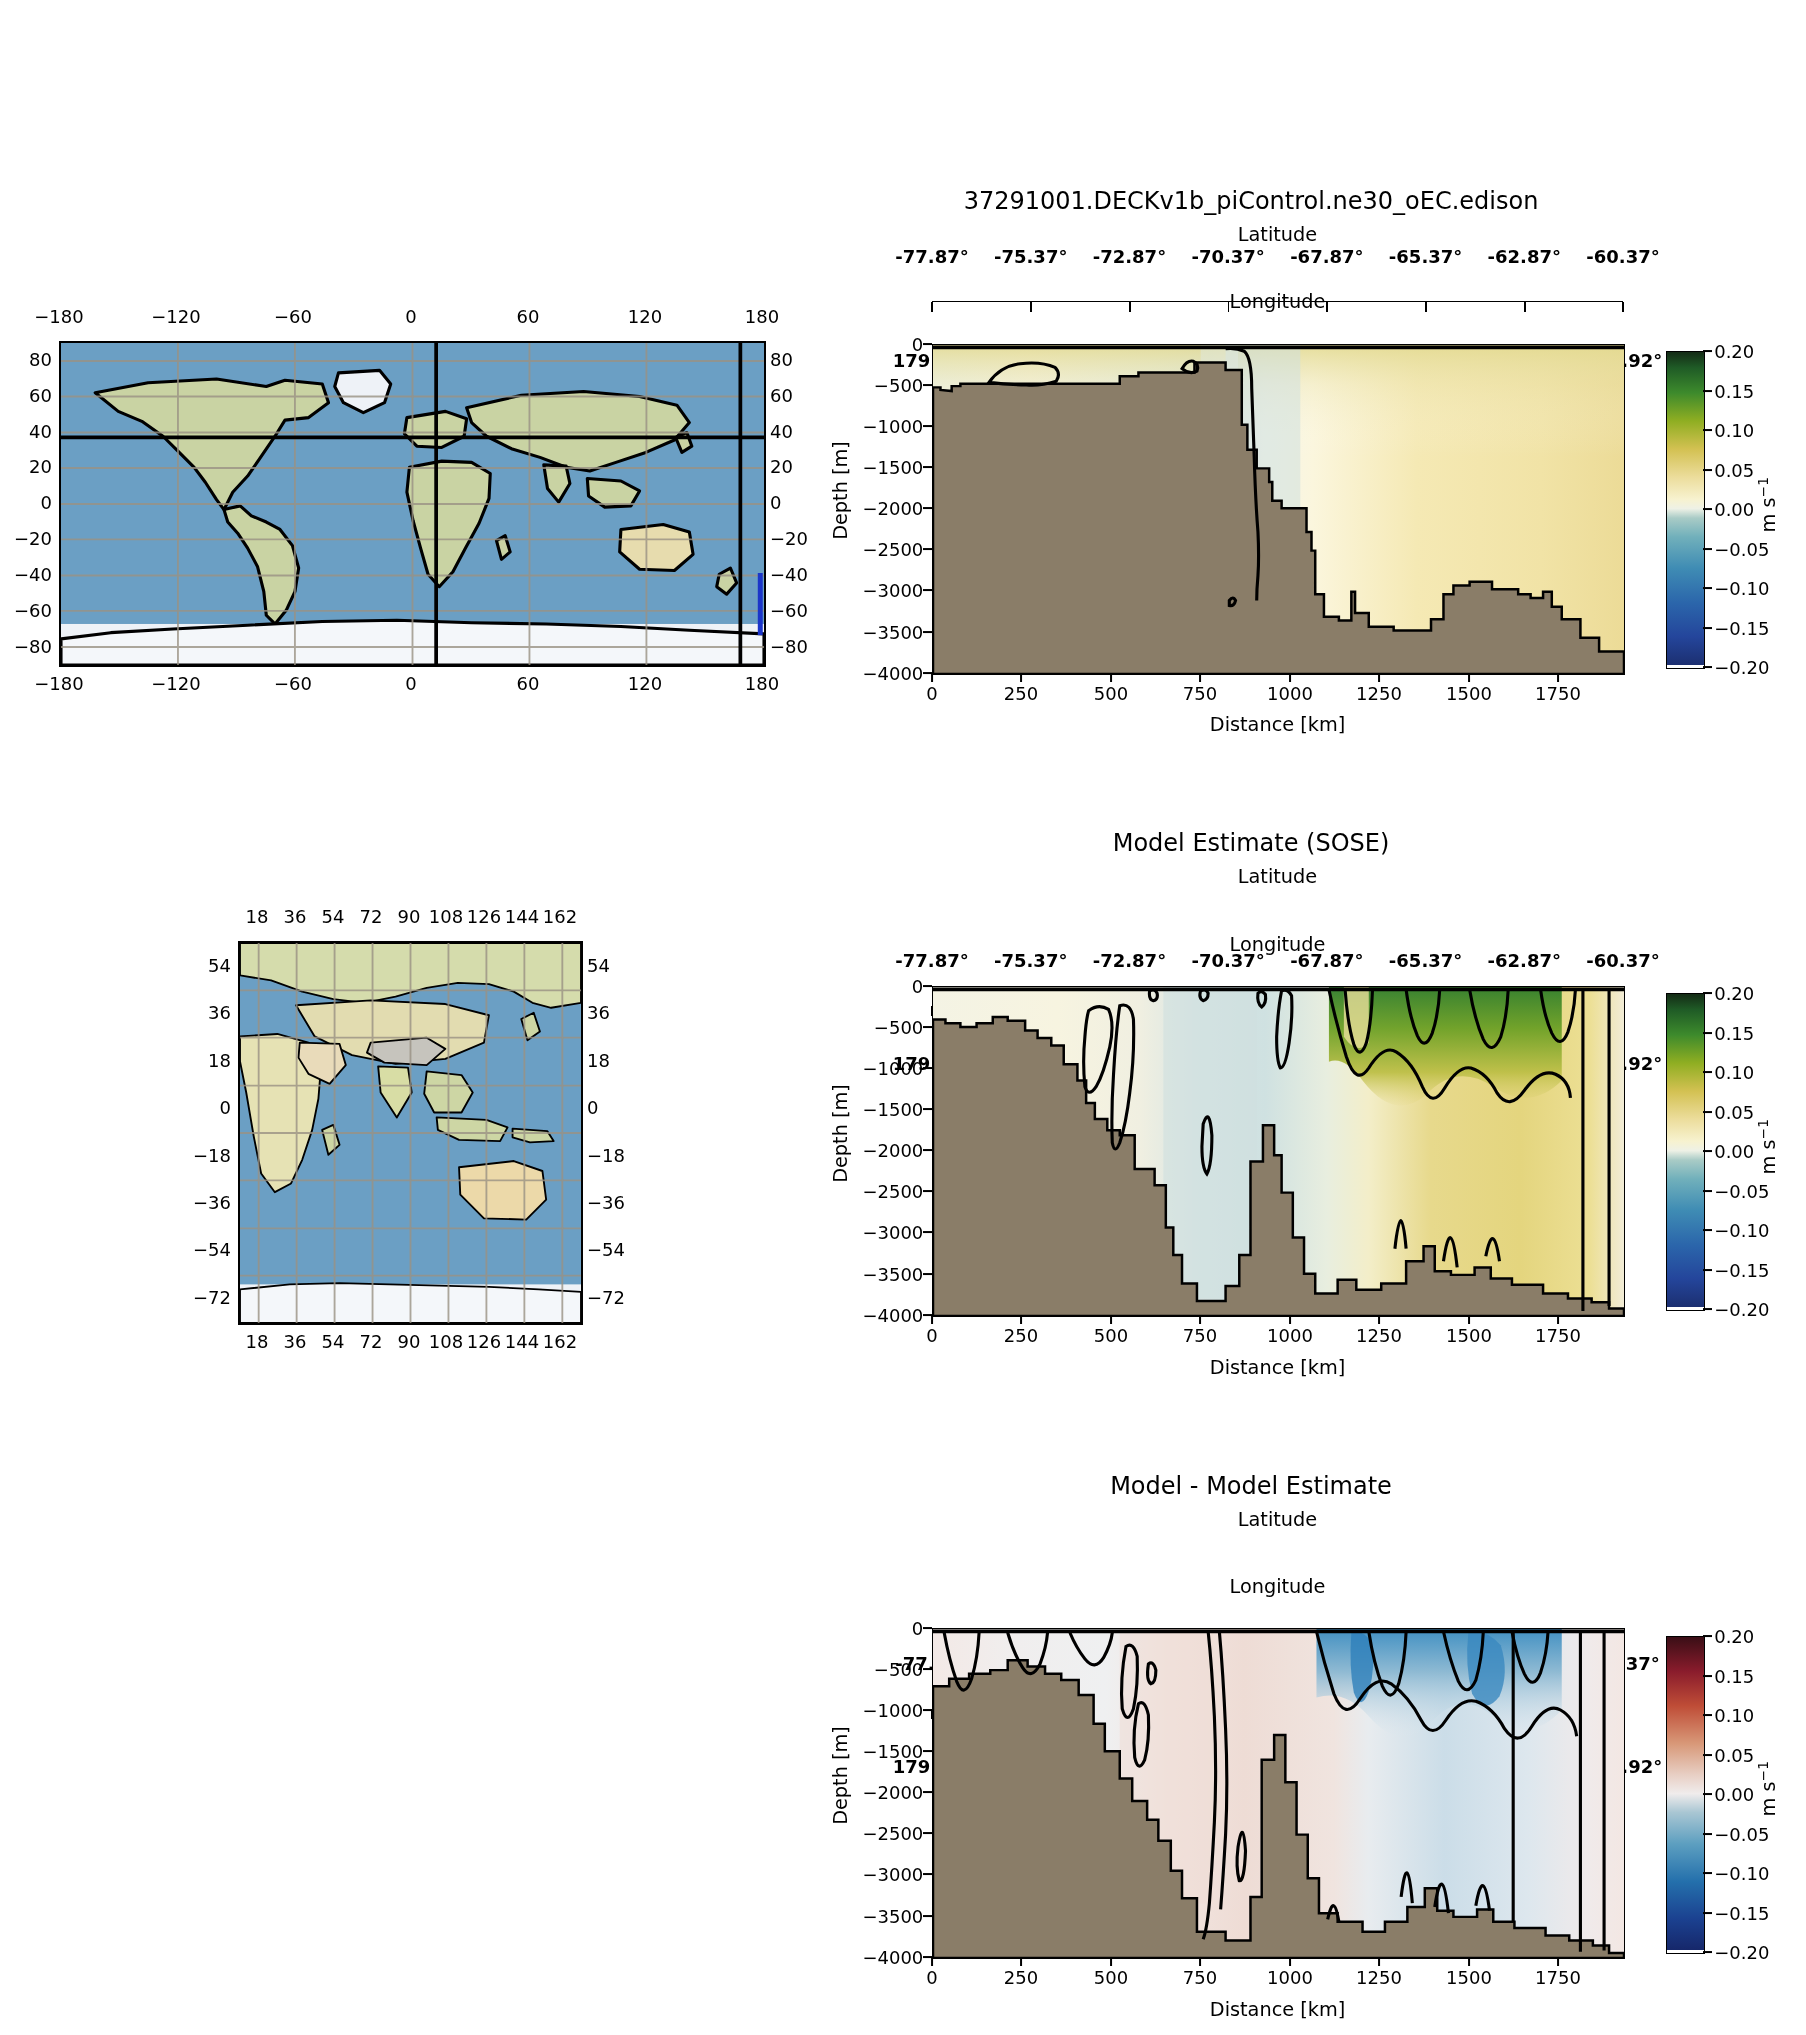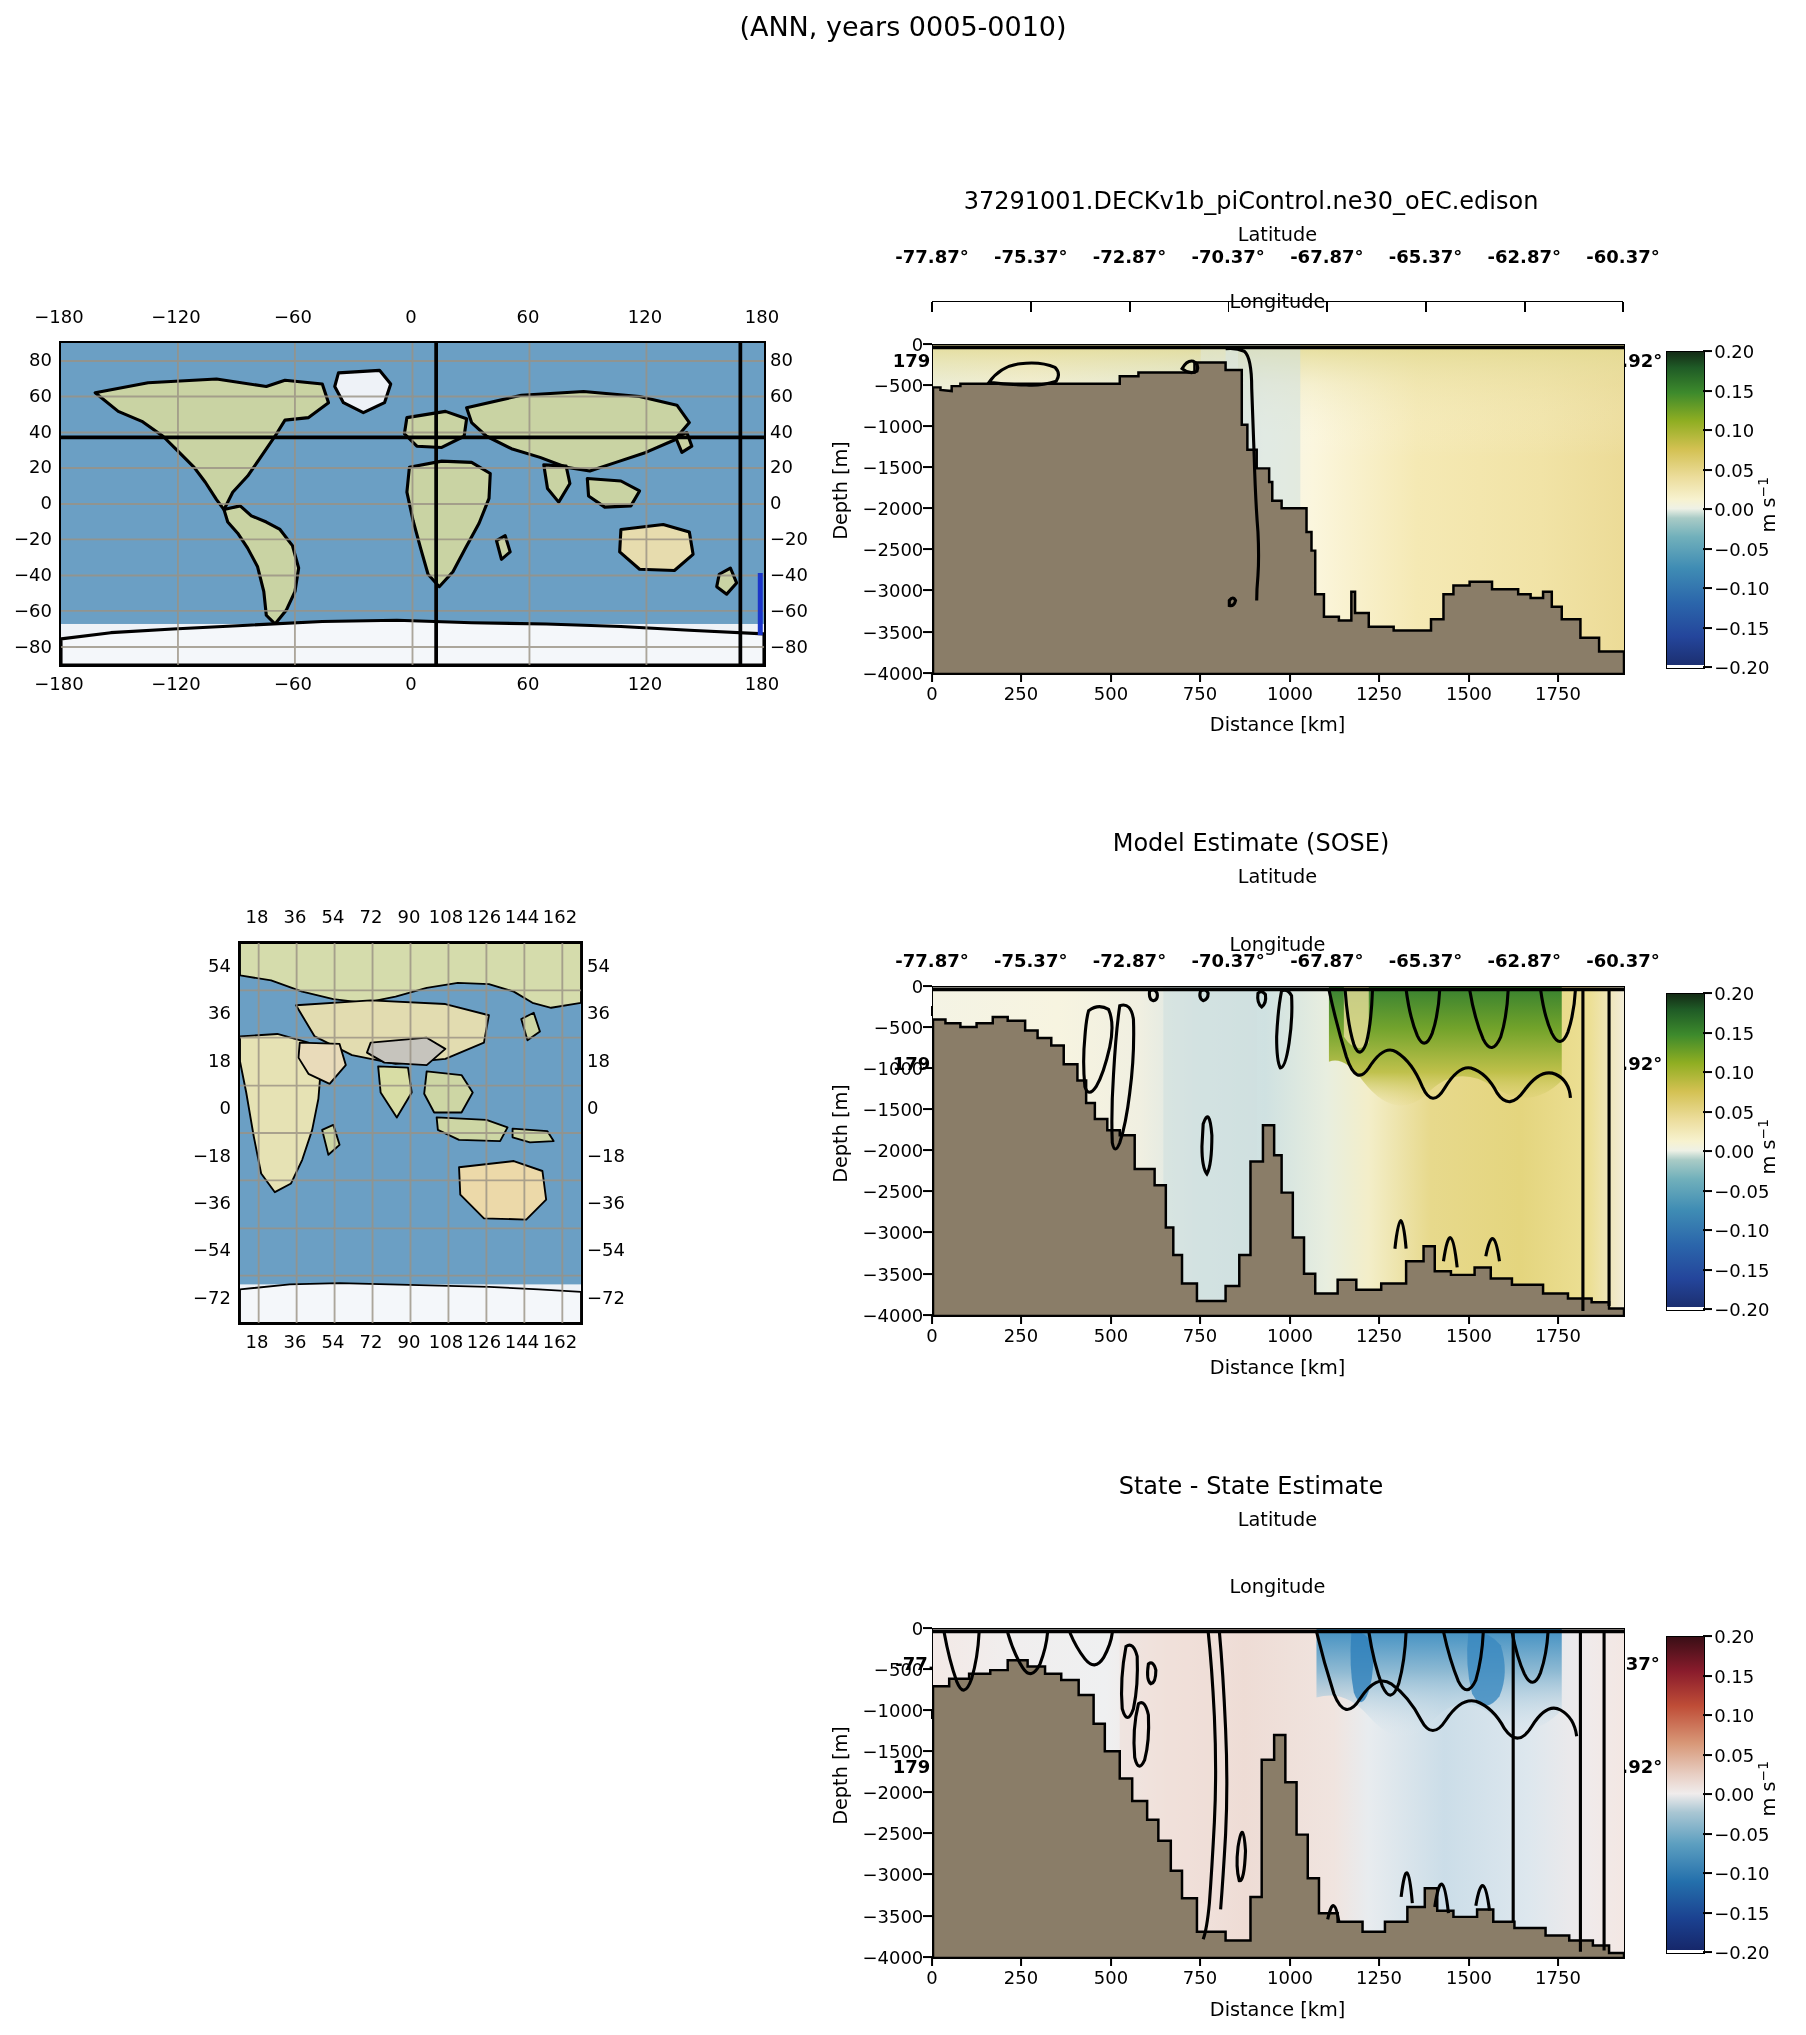--- a/index.html
+++ b/index.html
@@ -49,21 +49,20 @@
   .minimap{position:absolute;border:2.5px solid #000;overflow:hidden;background:#6b9fc4;}
   .mm-tick{position:absolute;font-size:18px;white-space:nowrap;}
   .mm-xt{transform:translateX(-50%);text-align:center;}
   .mm-yt{transform:translateY(-50%);}
   svg{display:block;}
 </style>
 </head>
 <body>
 
 <div id="suptitle" class="abs ctr">
-  <div>(ANN, years 0005-0010)</div>
 </div>
 
 <svg width="0" height="0" style="position:absolute" aria-hidden="true">
   <defs>
 
     <linearGradient id="gDelta" x1="0" y1="1" x2="0" y2="0">
       <stop offset="0.00" stop-color="#1c2f70"></stop>
       <stop offset="0.09" stop-color="#24459b"></stop>
       <stop offset="0.20" stop-color="#2b66ab"></stop>
       <stop offset="0.31" stop-color="#3f8cb4"></stop>
@@ -658,21 +657,21 @@
     <div class="cb-tickmark" style="top: 119px;"></div>
     <div class="cb-tick" style="top: 79px;">0.10</div>
     <div class="cb-tickmark" style="top: 79px;"></div>
     <div class="cb-tick" style="top: 40px;">0.15</div>
     <div class="cb-tickmark" style="top: 40px;"></div>
     <div class="cb-tick" style="top: 0px;">0.20</div>
     <div class="cb-tickmark" style="top: 0px;"></div>
   </div>
 <div class="cb-unit" style="left:1730px;top:1134px;width:75px;text-align:center;">m s<span class="sup">−1</span></div>
 
-<div class="abs panel-title" style="left:809px;top:1473px;width:884px;">State - State Estimate</div>
+<div class="abs panel-title" style="left:809px;top:1473px;width:884px;">Model - Model Estimate</div>
 <div class="abs axname" style="left:932px;top:1509px;width:691px;">Latitude</div>
 <div class="abs tickrow" id="p2-lat" style="left:932px;top:1531px;width:691px;">
     <span style="left: 0%;">-77.87°</span>
     <span style="left: 14.2857%;">-75.37°</span>
     <span style="left: 28.5714%;">-72.87°</span>
     <span style="left: 42.8571%;">-70.37°</span>
     <span style="left: 57.1429%;">-67.87°</span>
     <span style="left: 71.4286%;">-65.37°</span>
     <span style="left: 85.7143%;">-62.87°</span>
     <span style="left: 100%;">-60.37°</span>

